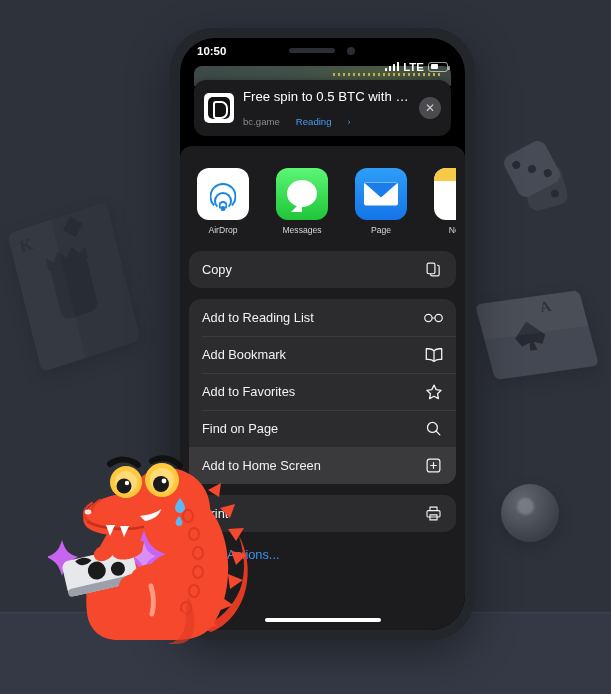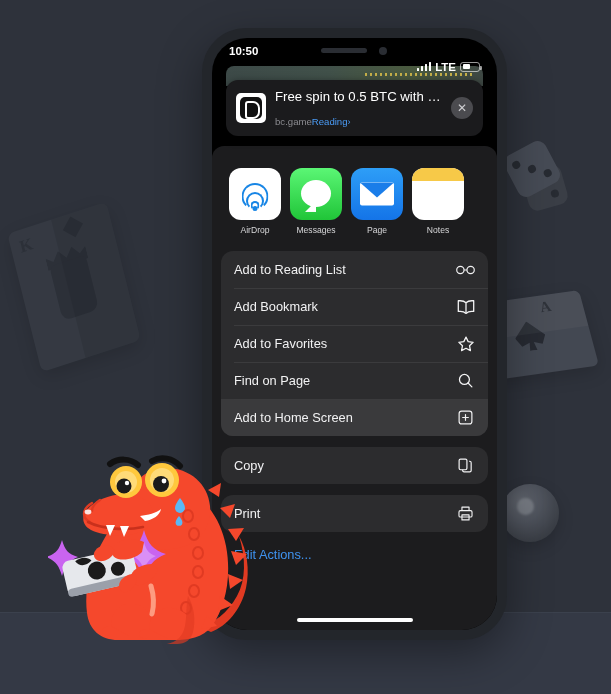--- a/index.html
+++ b/index.html
@@ -123,21 +123,21 @@
     position: absolute; left: 28%; top: 24%;
     width: 17px; height: 17px;
     border-radius: 50%;
     background: rgba(220,225,232,.55);
     filter: blur(1px);
   }
 
   
   #phone {
     position: absolute;
-    left: 202px; top: 28px;
+    left: 170px; top: 28px;
     width: 305px; height: 612px;
     background: #23262b;
     border-radius: 44px;
     box-shadow: 0 14px 44px rgba(0,0,0,.38);
   }
   #screen {
     position: absolute;
     left: 10px; top: 10px;
     width: 285px; height: 592px;
     background: #000;
@@ -239,21 +239,21 @@
     border: 2.4px solid #fff;
     border-radius: 3px 7px 7px 3px;
   }
   #banner-text { flex: 1 1 auto; min-width: 0; }
   #banner-title {
     color: #fff; font-size: 13.2px; font-weight: 500;
     white-space: nowrap; overflow: hidden; text-overflow: ellipsis;
     line-height: 1.15;
   }
   #banner-sub {
-    display: flex; align-items: center; gap: 0;
+    display: flex; align-items: center; gap: 16px;
     margin-top: 12px;
     font-size: 9.6px;
   }
   #banner-source { color: #8b8b90; }
   #banner-options { color: #4a9bf5; }
   #banner-chevron { color: #4a9bf5; font-size: 9px; }
   #banner-close {
     flex: 0 0 auto;
     width: 22px; height: 22px;
     border-radius: 50%;
@@ -267,21 +267,21 @@
   #share-sheet {
     position: absolute; left: 0; right: 0; bottom: 0;
     top: 108px;
     background: #1c1c1e;
     border-radius: 12px 12px 0 0;
     padding: 0 9px;
     z-index: 20;
   }
   
   #app-row {
-    display: flex; gap: 9px;
+    display: flex; gap: 27px;
     padding: 22px 4px 16px 8px;
     overflow: hidden;
   }
   .app-item {
     flex: 0 0 auto;
     width: 52px;
     text-align: center;
   }
   .app-tile {
     width: 52px; height: 52px;
@@ -528,20 +528,32 @@
             <div class="app-tile tile-notes">
               <span class="top"></span>
 
             </div>
             <div class="app-label">Notes</div>
           </div>
         </div>
 
         <div class="action-group">
           <div class="action-row">
+            <span>Copy</span>
+            <span class="row-icon">
+              <svg width="17" height="17" viewBox="0 0 24 24" fill="none" stroke="currentColor" stroke-width="1.7">
+                <rect x="3" y="3" width="11" height="15" rx="2"></rect>
+                <path d="M17 6h1a2 2 0 0 1 2 2v11a2 2 0 0 1-2 2h-8a2 2 0 0 1-2-2v-1"></path>
+              </svg>
+            </span>
+          </div>
+        </div>
+
+        <div class="action-group">
+          <div class="action-row">
             <span>Add to Reading List</span>
             <span class="row-icon">
               <svg width="19" height="12" viewBox="0 0 26 14" fill="none" stroke="currentColor" stroke-width="1.6">
                 <circle cx="6" cy="7" r="5"></circle>
                   <circle cx="20" cy="7" r="5"></circle>
                   <path d="M11 7h4"></path>
               </svg>
             </span>
           </div>
           <div class="action-row">
@@ -570,32 +582,20 @@
                   <path d="M15.6 15.6L21 21"></path>
               </svg>
             </span>
           </div>
           <div class="action-row highlight">
             <span>Add to Home Screen</span>
             <span class="row-icon">
               <svg width="17" height="17" viewBox="0 0 24 24" fill="none" stroke="currentColor" stroke-width="1.7" stroke-linecap="round">
                 <rect x="3" y="3" width="18" height="18" rx="3.5"></rect>
                   <path d="M12 8v8M8 12h8"></path>
-              </svg>
-            </span>
-          </div>
-        </div>
-
-        <div class="action-group">
-          <div class="action-row">
-            <span>Copy</span>
-            <span class="row-icon">
-              <svg width="17" height="17" viewBox="0 0 24 24" fill="none" stroke="currentColor" stroke-width="1.7">
-                <rect x="3" y="3" width="11" height="15" rx="2"></rect>
-                <path d="M17 6h1a2 2 0 0 1 2 2v11a2 2 0 0 1-2 2h-8a2 2 0 0 1-2-2v-1"></path>
               </svg>
             </span>
           </div>
         </div>
 
         <div class="action-group">
           <div class="action-row">
             <span>Print</span>
             <span class="row-icon">
               <svg width="17" height="17" viewBox="0 0 24 24" fill="none" stroke="currentColor" stroke-width="1.6" stroke-linejoin="round">

